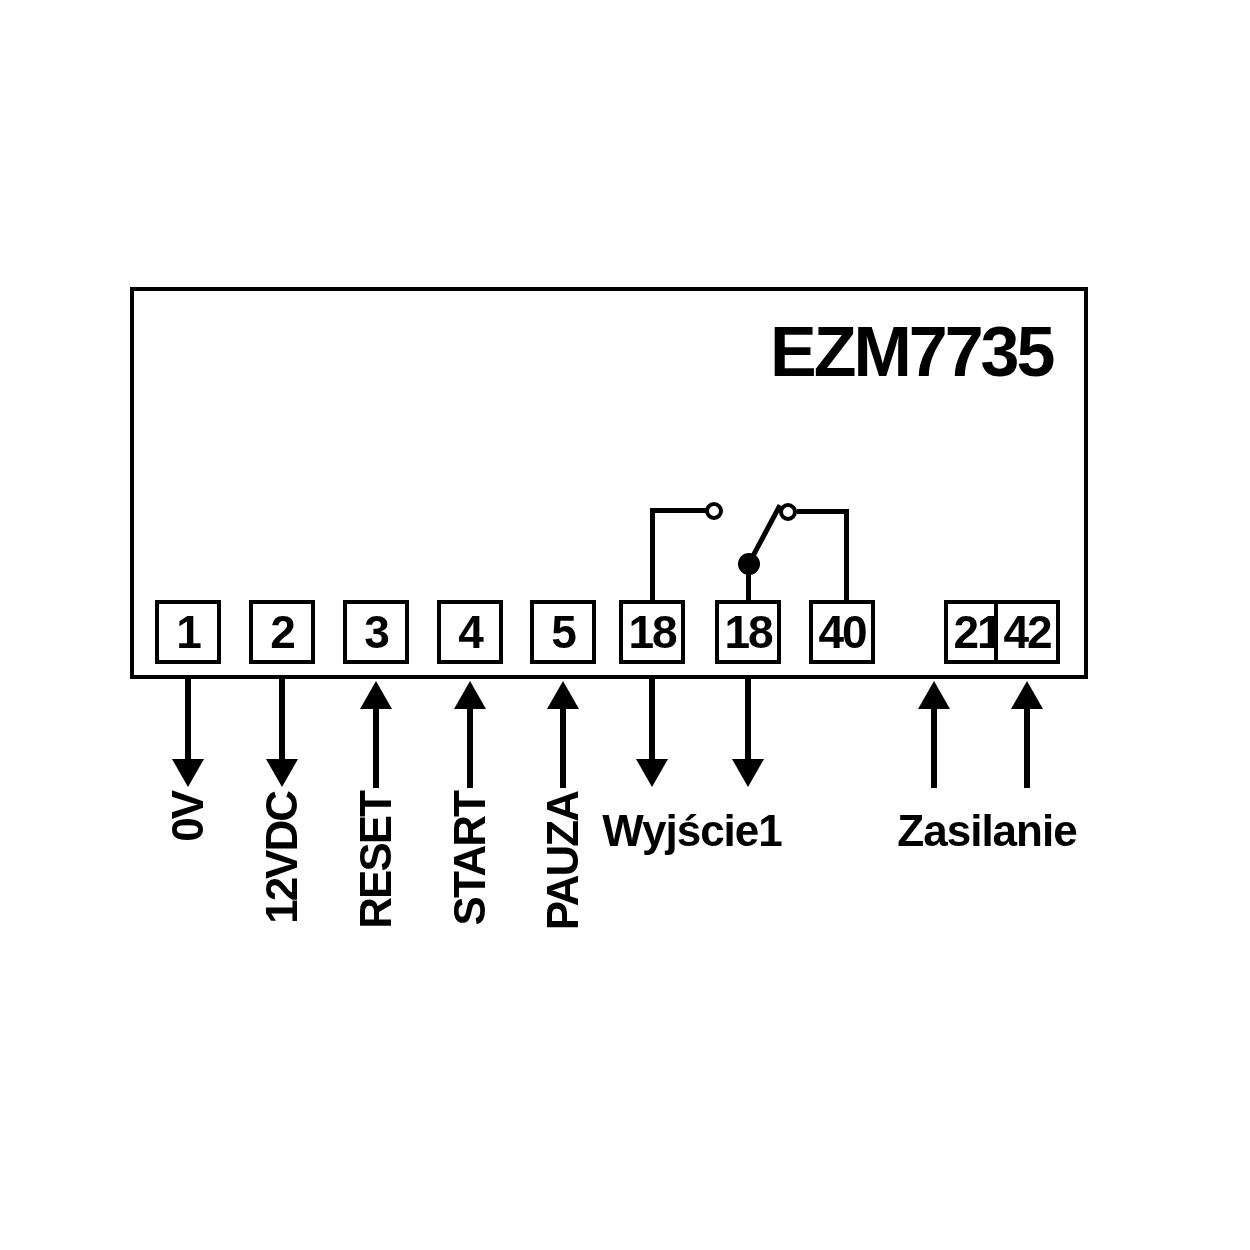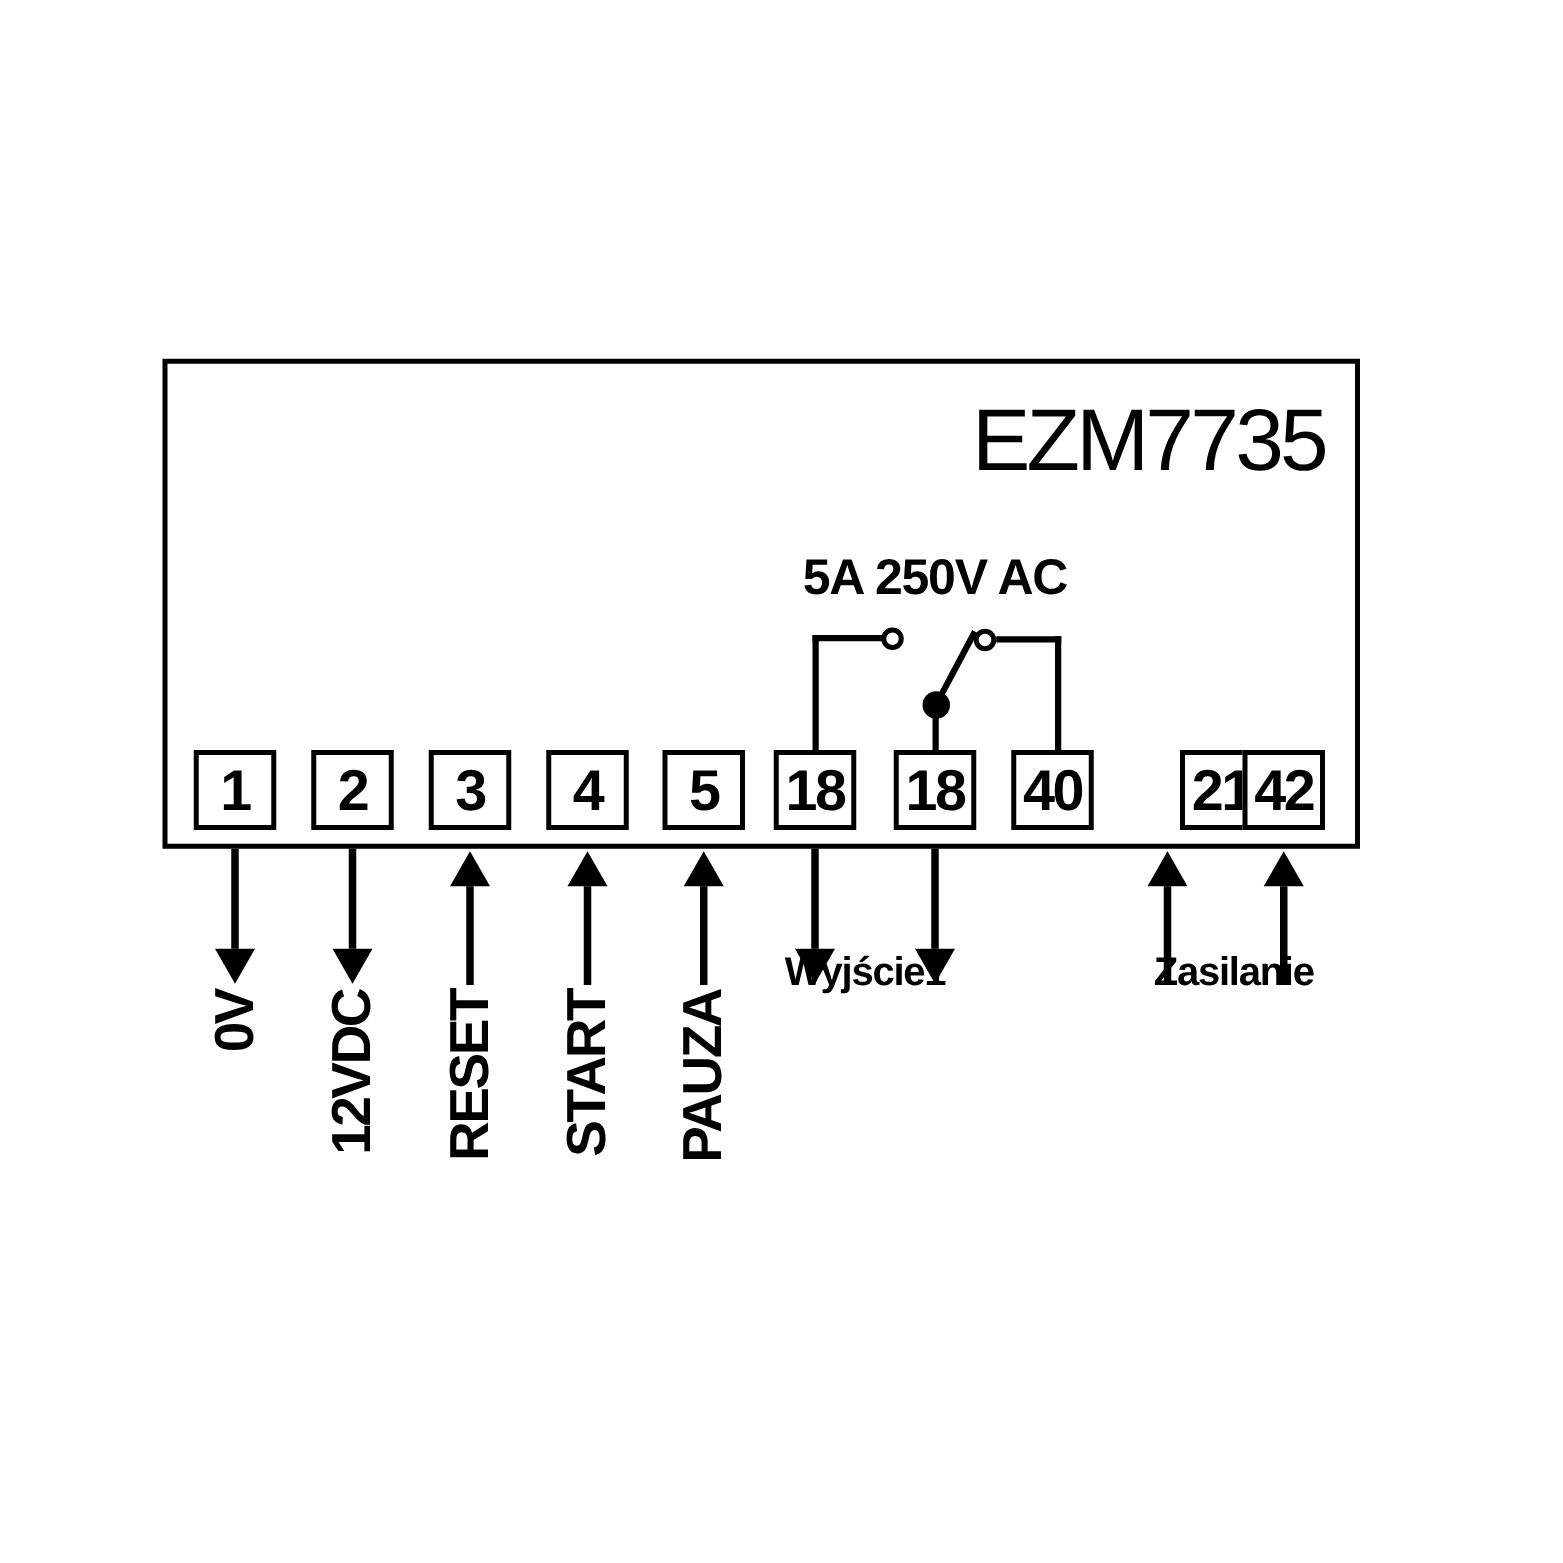--- a/index.html
+++ b/index.html
@@ -17,23 +17,23 @@
     left: 130px; top: 287px;
     width: 958px; height: 392px;
     border: 4px solid #000;
     box-sizing: border-box;
     background: #ffffff;
   }
   .title {
     position: absolute;
     left: 770px; top: 312px;
     width: 290px;
-    text-align: right;
+    text-align: left;
     font-size: 70px;
-    font-weight: normal;
+    font-weight: bold;
     letter-spacing: -3px;
     white-space: nowrap;
   }
   .rating {
     position: absolute;
     left: 617px; top: 440px;
     width: 262px;
     text-align: center;
     font-size: 40px;
     font-weight: bold;
@@ -99,38 +99,37 @@
     font-size: 44px;
     font-weight: bold;
     line-height: 44px;
     letter-spacing: -2px;
     white-space: nowrap;
     transform-origin: 0 0;
     transform: rotate(-90deg) translateX(-100%);
   }
   .hlabel {
     position: absolute;
-    top: 759px;
-    font-size: 32px;
+    top: 806px;
+    font-size: 44px;
     font-weight: bold;
     letter-spacing: -1px;
     white-space: nowrap;
     transform: translateX(-50%);
   }
 </style>
 </head>
 <body>
 
 <div class="canvas">
 
   <div class="device"></div>
 
   <div class="title">EZM7735</div>
 
-  <div class="rating">5A 250V AC</div>
 
   <div>
     <div class="line" style="left:650px; top:508px; width:5px; height:92px;"></div>
     <div class="line" style="left:650px; top:508px; width:56px; height:5px;"></div>
     <div class="contact-circle" style="left:705px; top:502px;"></div>
     <div class="contact-circle" style="left:779px; top:503px;"></div>
     <div class="line" style="left:797px; top:509px; width:52px; height:5px;"></div>
     <div class="line" style="left:844px; top:509px; width:5px; height:91px;"></div>
     <div class="common-dot"></div>
     <div class="wiper"></div>

